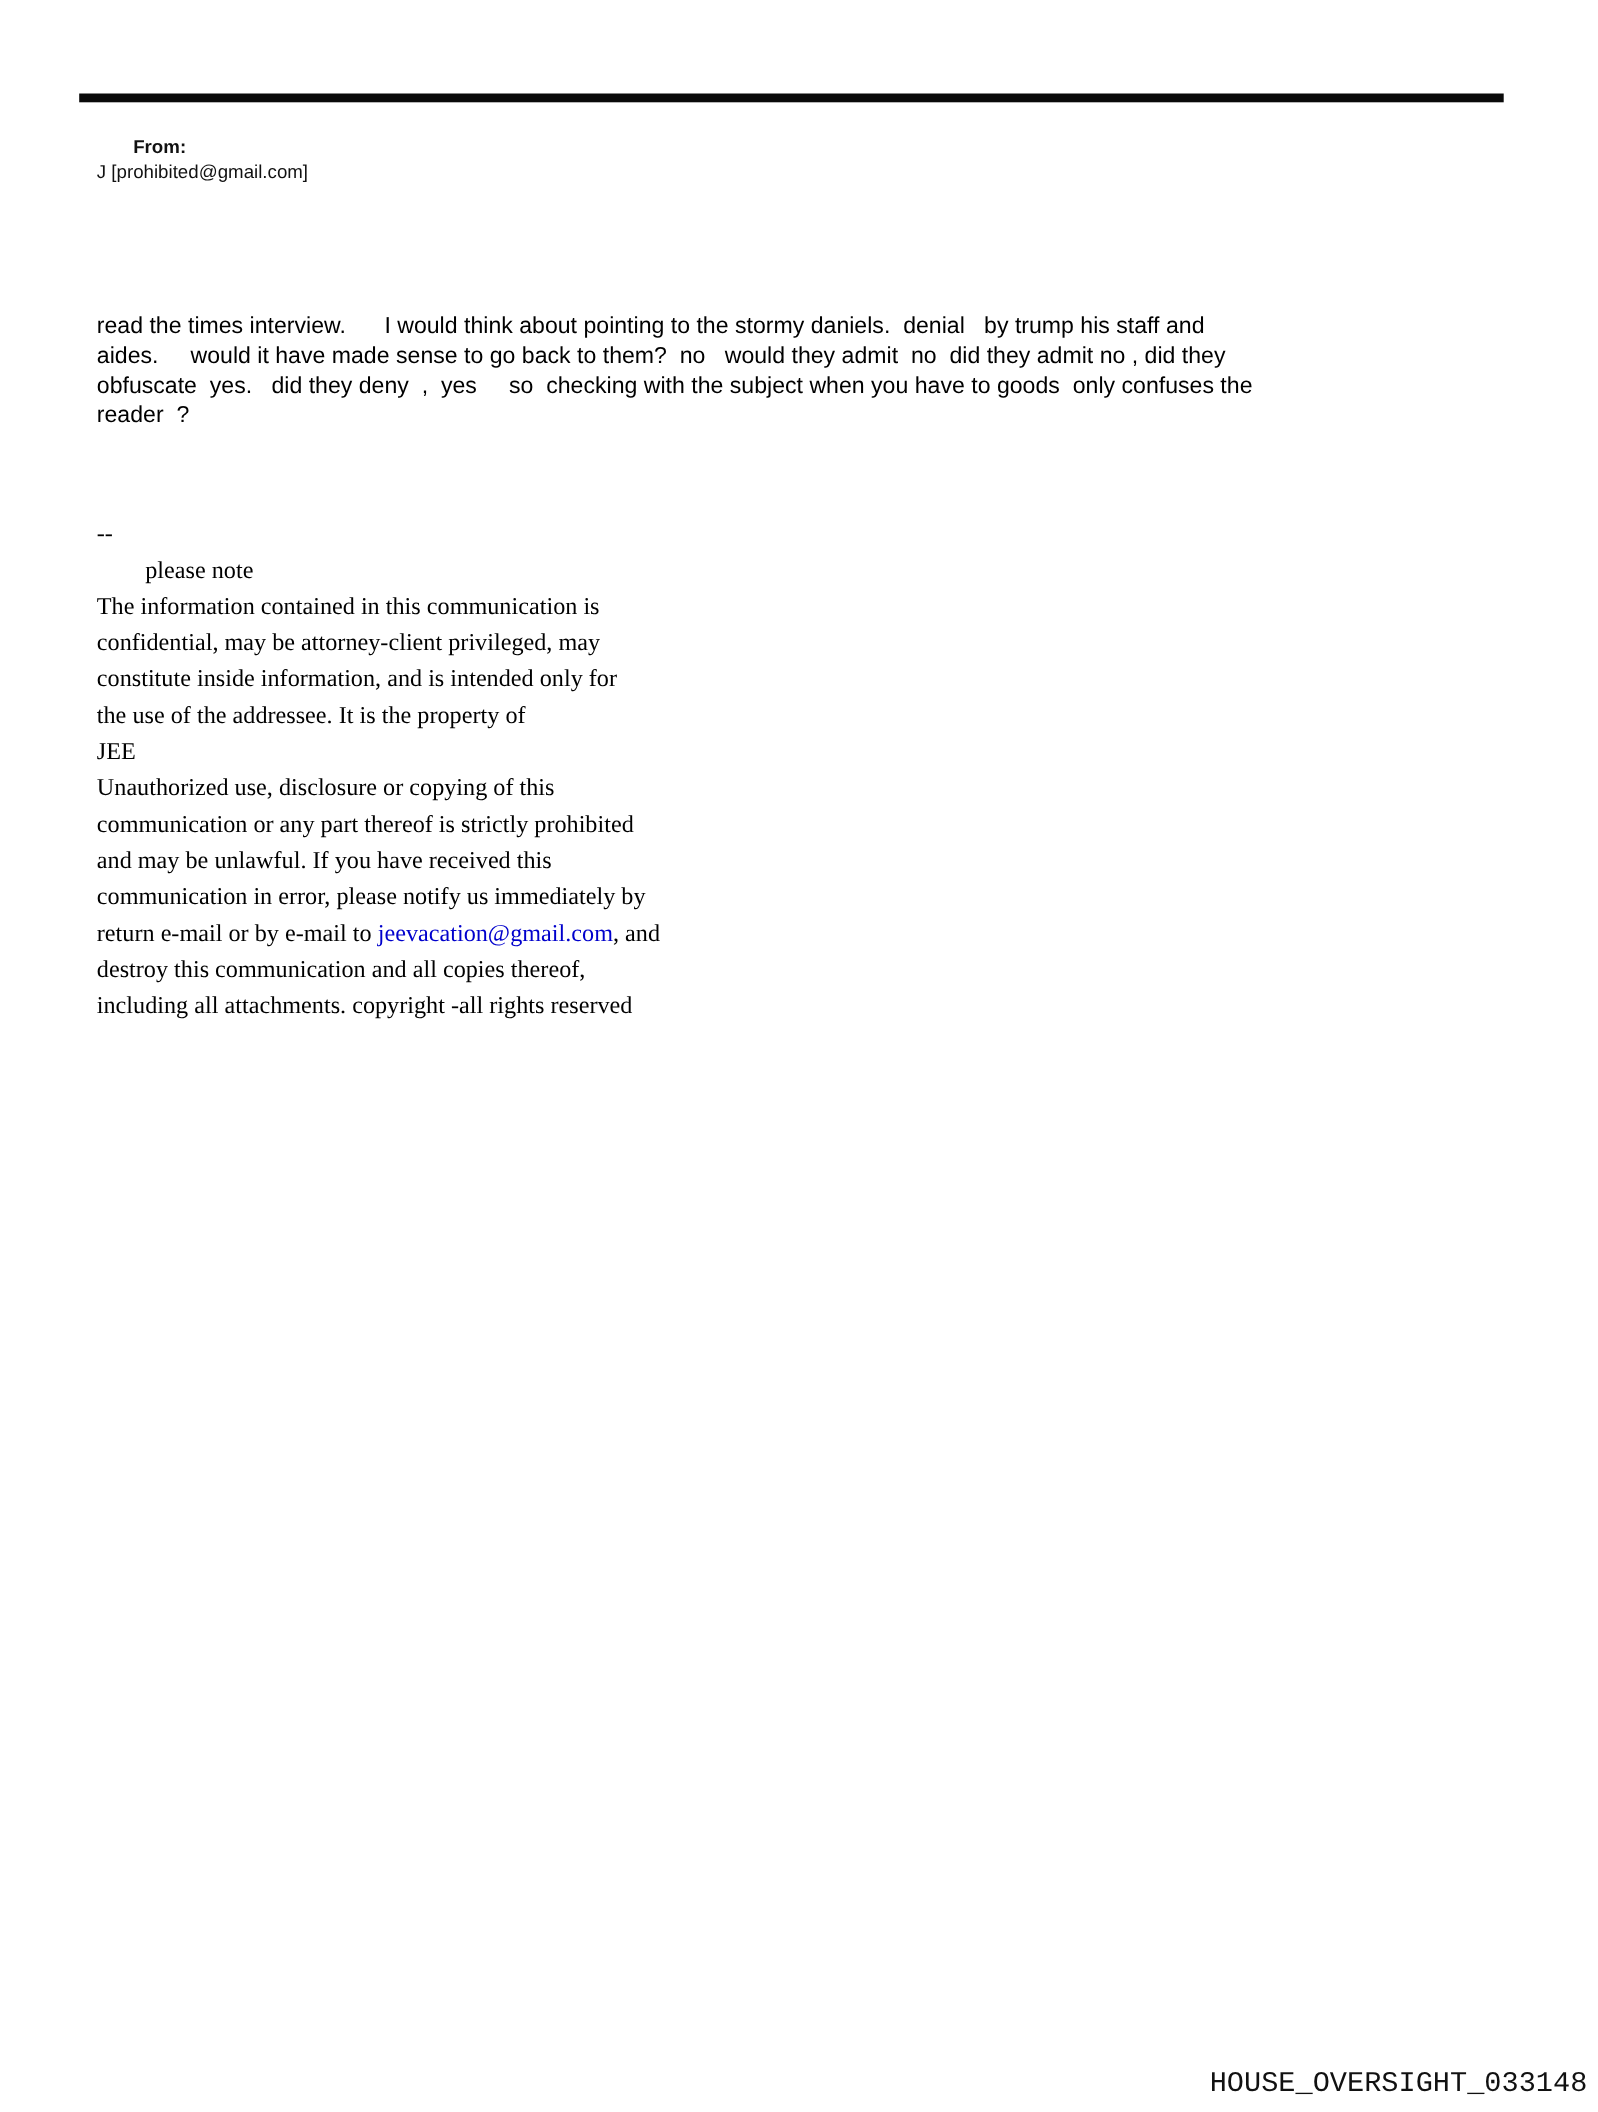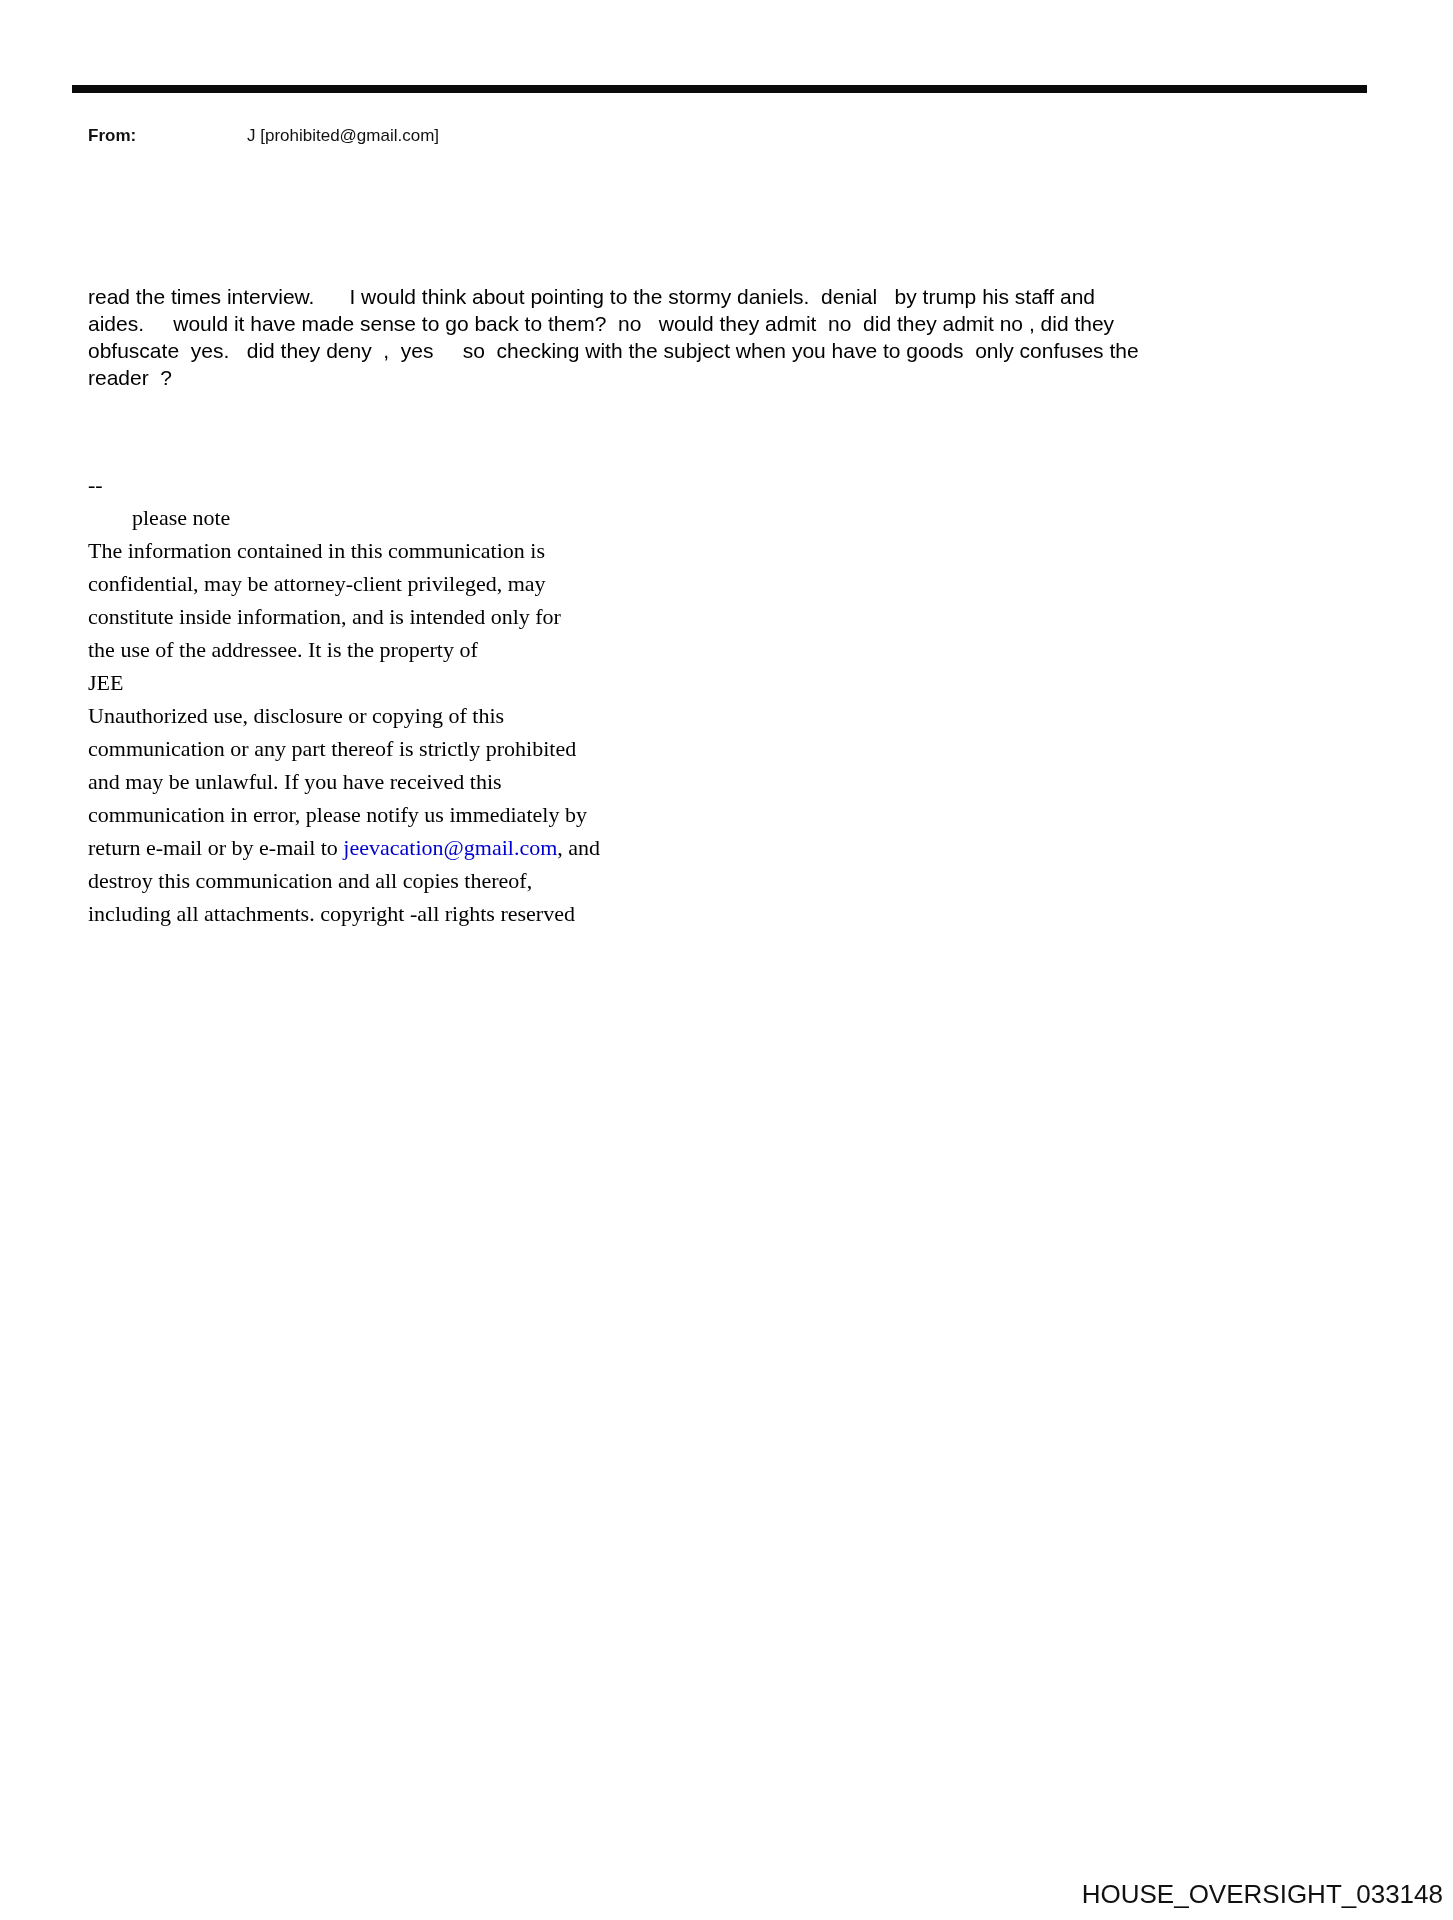--- a/index.html
+++ b/index.html
@@ -23,23 +23,24 @@
   }
   .header-block {
     position: absolute;
     left: 88px;
     top: 122px;
     font-family: "Liberation Sans", sans-serif;
     font-size: 17px;
   }
   .header-row {
     display: flex;
-    align-items: center;
+    align-items: flex-end;
     height: 27px;
     line-height: 23px;
+    flex-direction: column;
   }
   .header-label {
     width: 159px;
     font-weight: bold;
     color: #111111;
   }
   .header-value {
     color: #111111;
     white-space: nowrap;
   }
@@ -75,21 +76,21 @@
     color: #000000;
   }
   .email-link {
     color: #0000cc;
     cursor: pointer;
   }
   .footer-id {
     position: absolute;
     right: 10px;
     top: 1879px;
-    font-family: Liberation Sans, sans-serif;
+    font-family: Liberation Mono, monospace;
     font-size: 26px;
     color: #111111;
   }
 </style>
 </head>
 <body>
 
 <div class="page">
 
   <div class="top-rule"></div>

